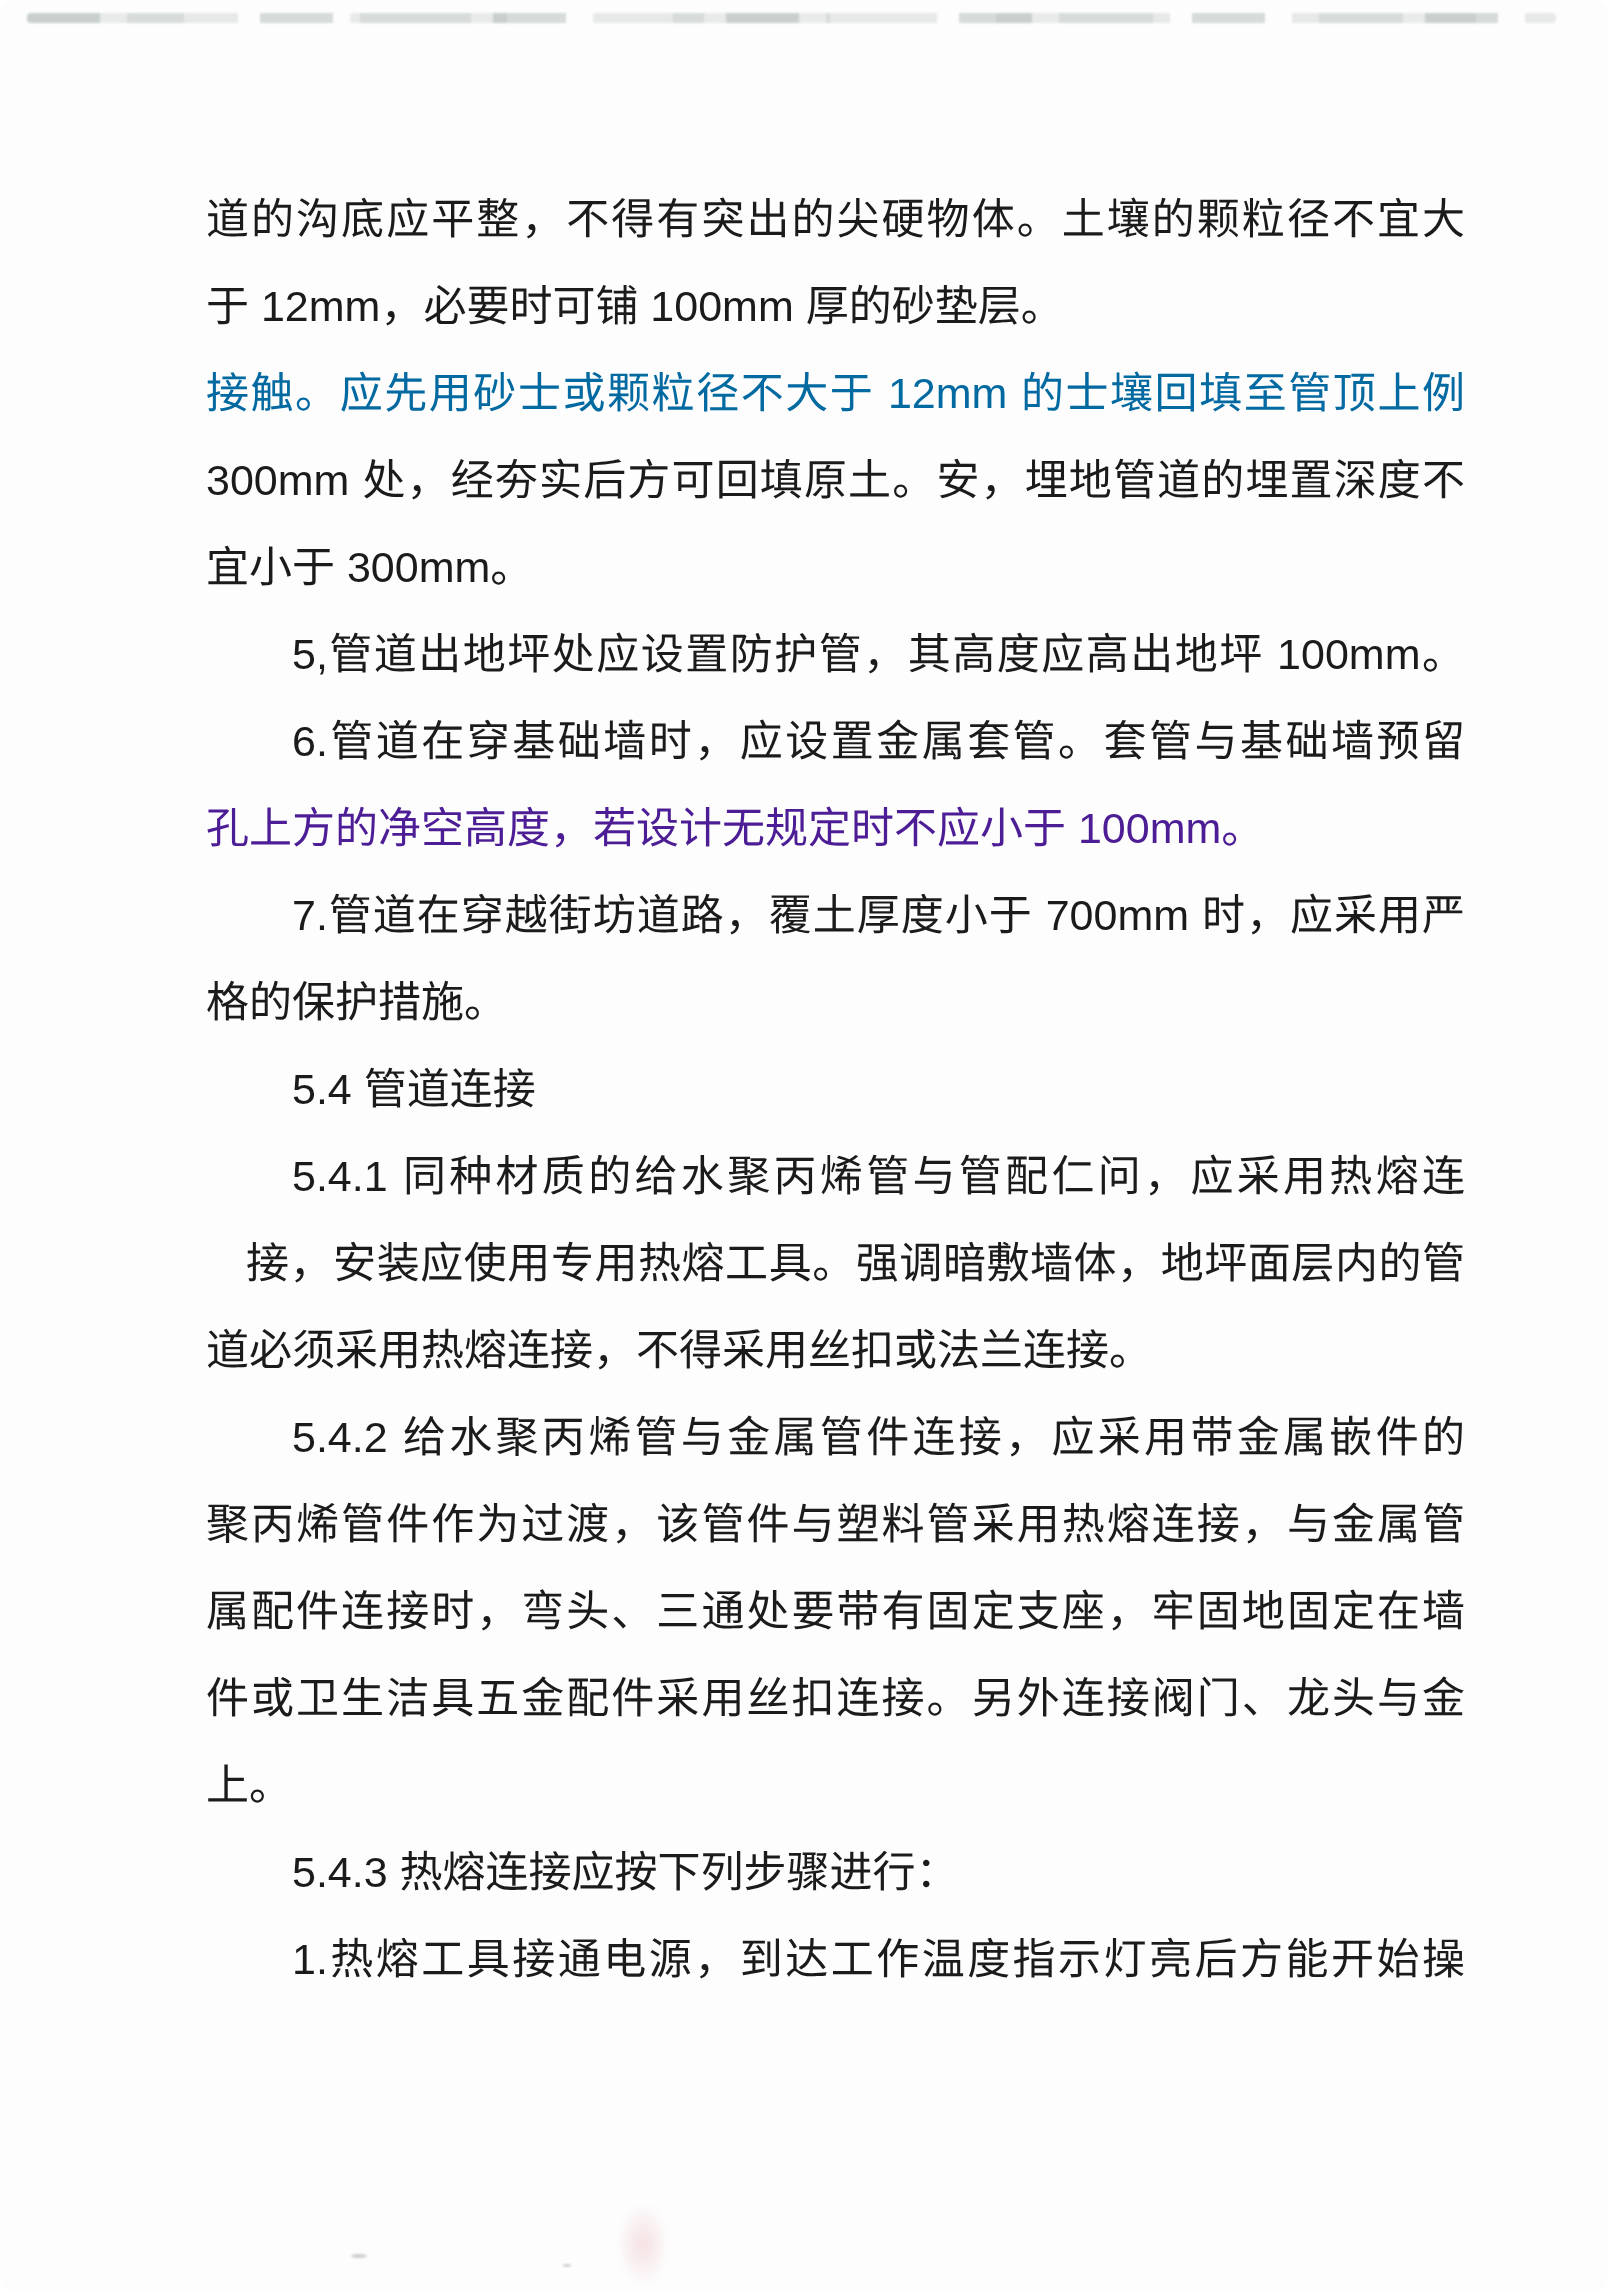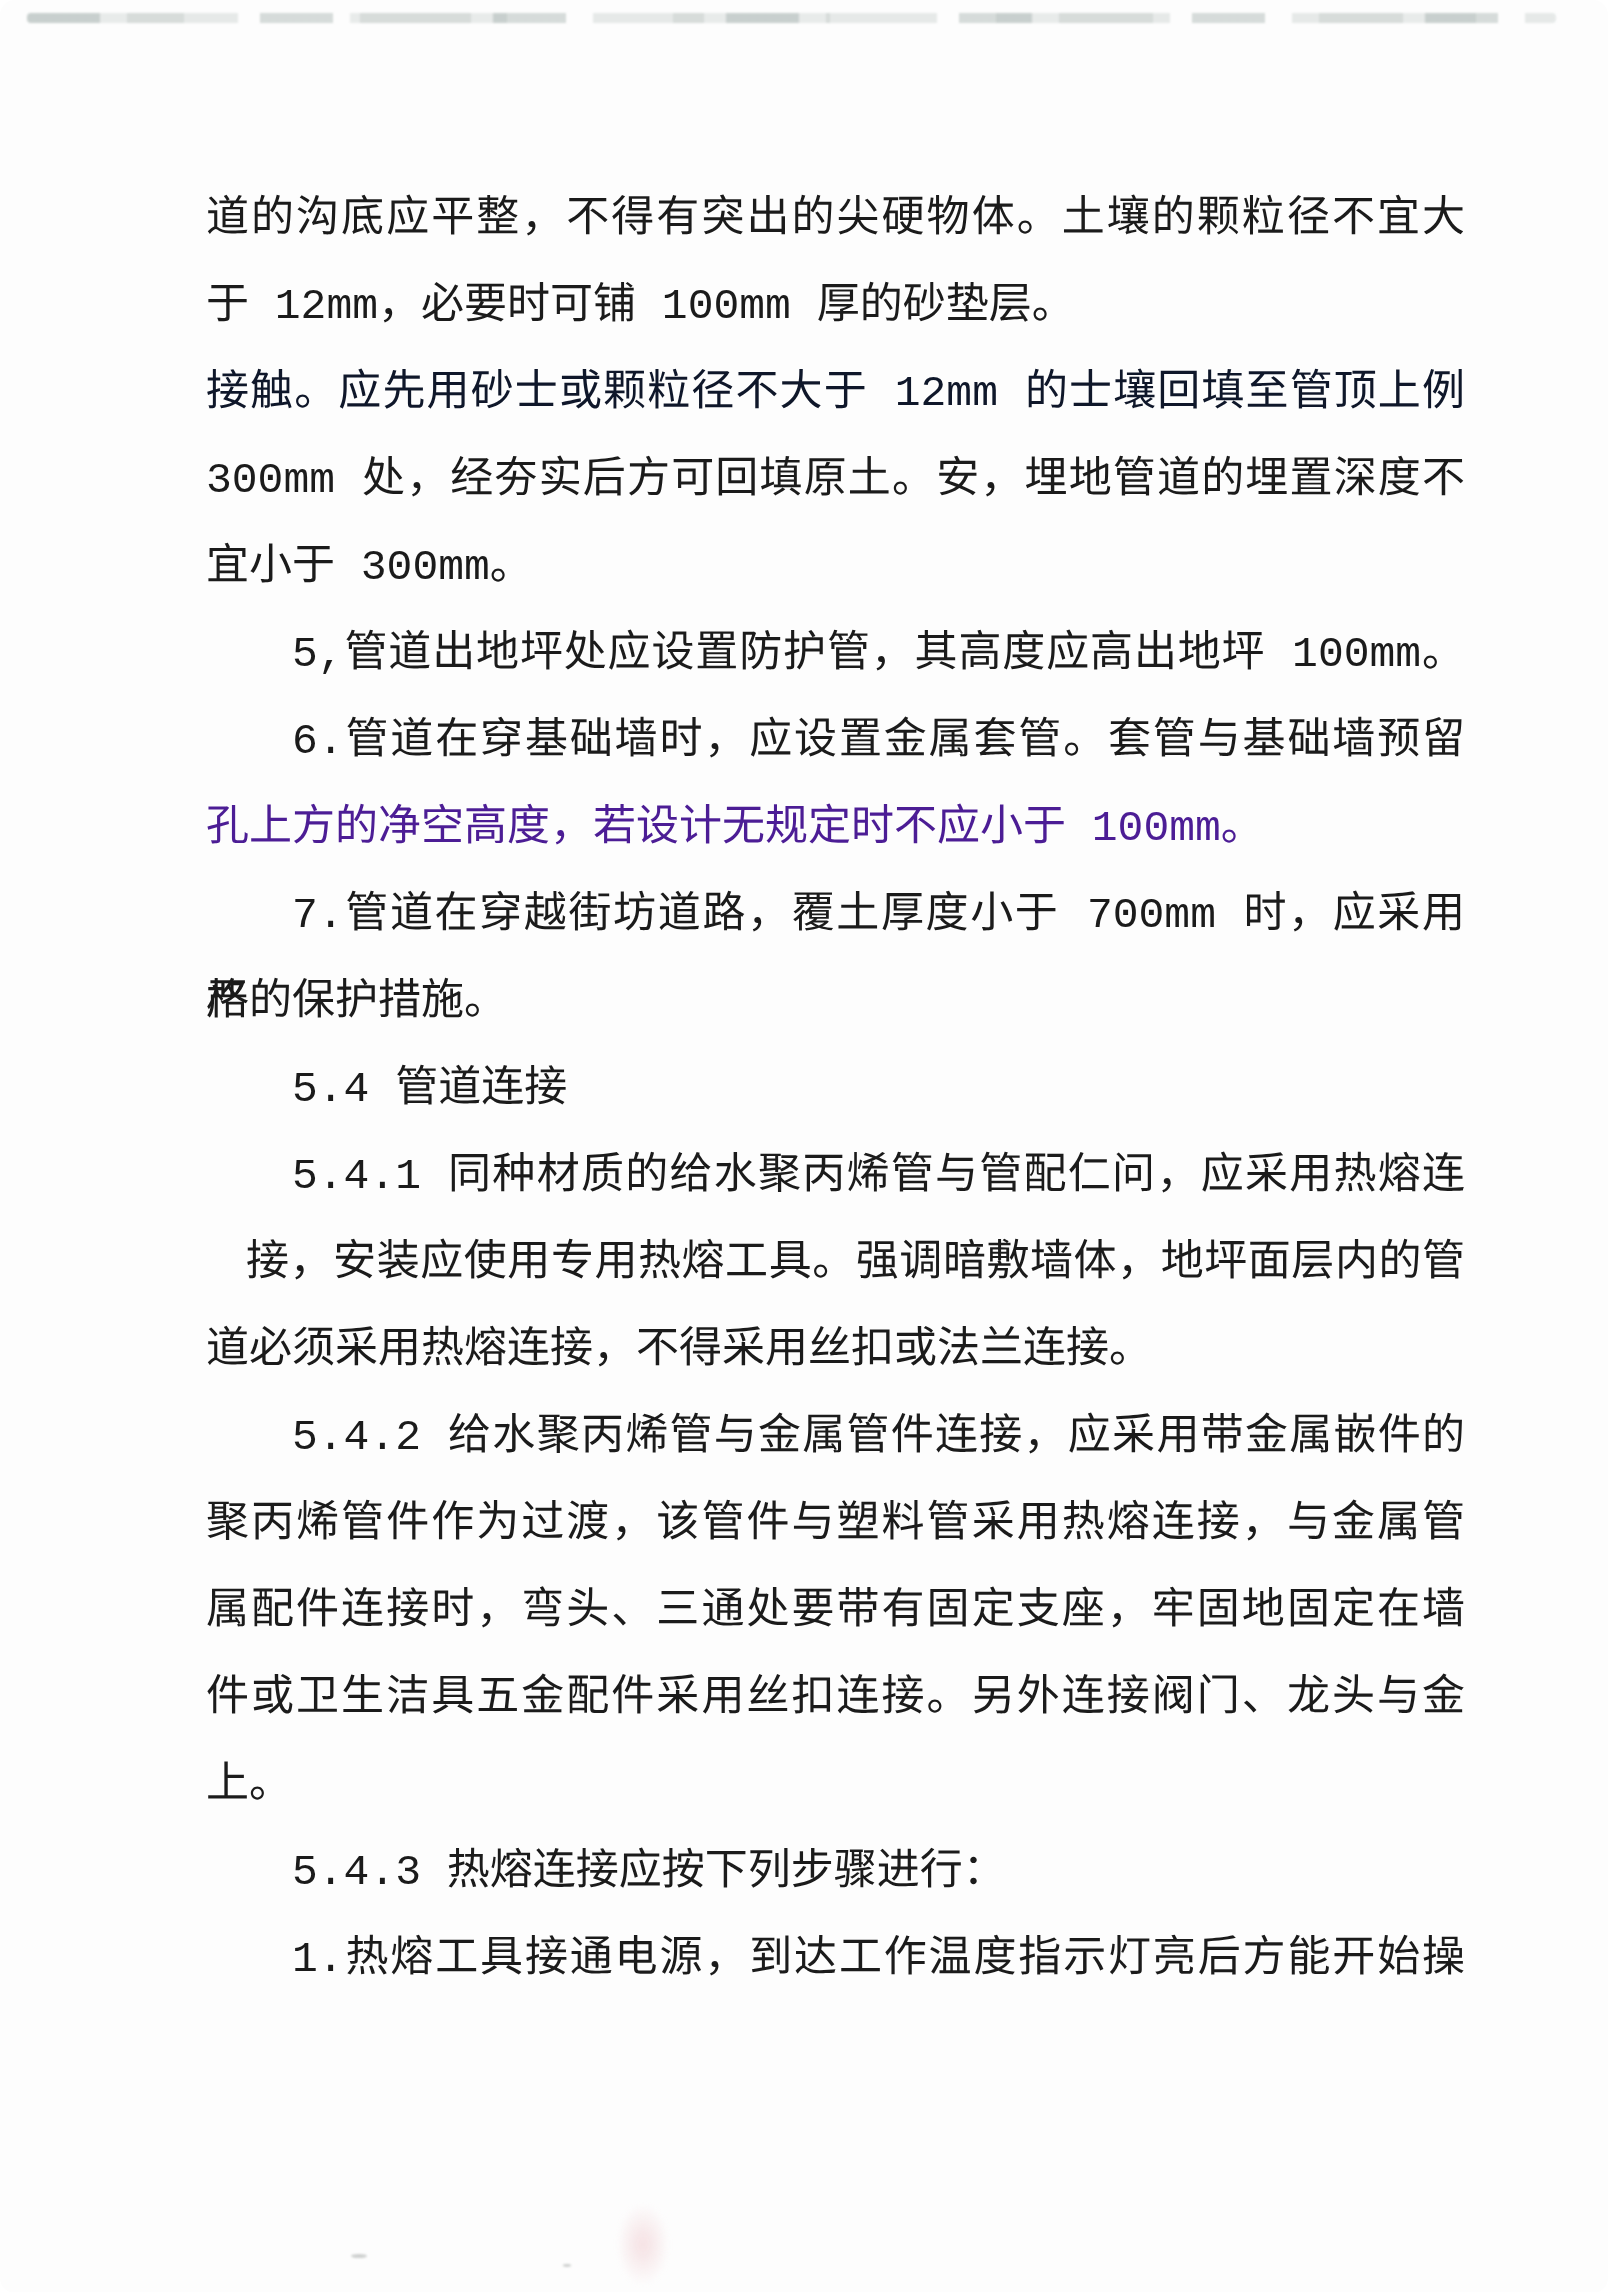--- a/index.html
+++ b/index.html
@@ -6,21 +6,21 @@
     margin: 0;
     padding: 0;
     background: #ffffff;
   }
   .page {
     position: relative;
     width: 1608px;
     height: 2293px;
     background: #fdfdfd;
     overflow: hidden;
-    font-family: Liberation Mono, monospace;
+    font-family: Liberation Sans, sans-serif;
     border-radius: 15px;
   }
   
   .scan-band {
     position: absolute;
     left: 27.4px;
     top: 12.7px;
     width: 1529px;
     height: 10.8px;
     background:
@@ -77,21 +77,21 @@
   }
 </style>
 </head>
 <body>
 
 <div class="page" style="background: rgb(253, 253, 253);">
   <div class="scan-band"></div>
   <div class="text-block">
       <div class="line justify" style="color: rgb(27, 27, 27);">道的沟底应平整，不得有突出的尖硬物体。土壤的颗粒径不宜大</div>
       <div class="line" style="color: rgb(27, 27, 27);">于 12mm，必要时可铺 100mm 厚的砂垫层。</div>
-      <div class="line justify" style="color: #0f172a;">接触。应先用砂士或颗粒径不大于 12mm 的士壤回填至管顶上例</div>
+      <div class="line justify" style="color: #0369a1;">接触。应先用砂士或颗粒径不大于 12mm 的士壤回填至管顶上例</div>
       <div class="line justify" style="color: rgb(27, 27, 27);">300mm 处，经夯实后方可回填原土。安，埋地管道的埋置深度不</div>
       <div class="line" style="color: rgb(27, 27, 27);">宜小于 300mm。</div>
       <div class="line indent justify" style="color: rgb(27, 27, 27);">5,管道出地坪处应设置防护管，其高度应高出地坪 100mm。</div>
       <div class="line indent justify" style="color: rgb(27, 27, 27);">6.管道在穿基础墙时，应设置金属套管。套管与基础墙预留</div>
       <div class="line" style="color: #4c1d95;">孔上方的净空高度，若设计无规定时不应小于 100mm。</div>
       <div class="line indent justify" style="color: rgb(27, 27, 27);">7.管道在穿越街坊道路，覆土厚度小于 700mm 时，应采用严</div>
       <div class="line" style="color: rgb(27, 27, 27);">格的保护措施。</div>
       <div class="line indent" style="color: rgb(27, 27, 27);">5.4 管道连接</div>
       <div class="line indent justify" style="color: rgb(27, 27, 27);">5.4.1 同种材质的给水聚丙烯管与管配仁问，应采用热熔连</div>
       <div class="line justify" style="color: rgb(27, 27, 27); margin-left: 40px;">接，安装应使用专用热熔工具。强调暗敷墙体，地坪面层内的管</div>

